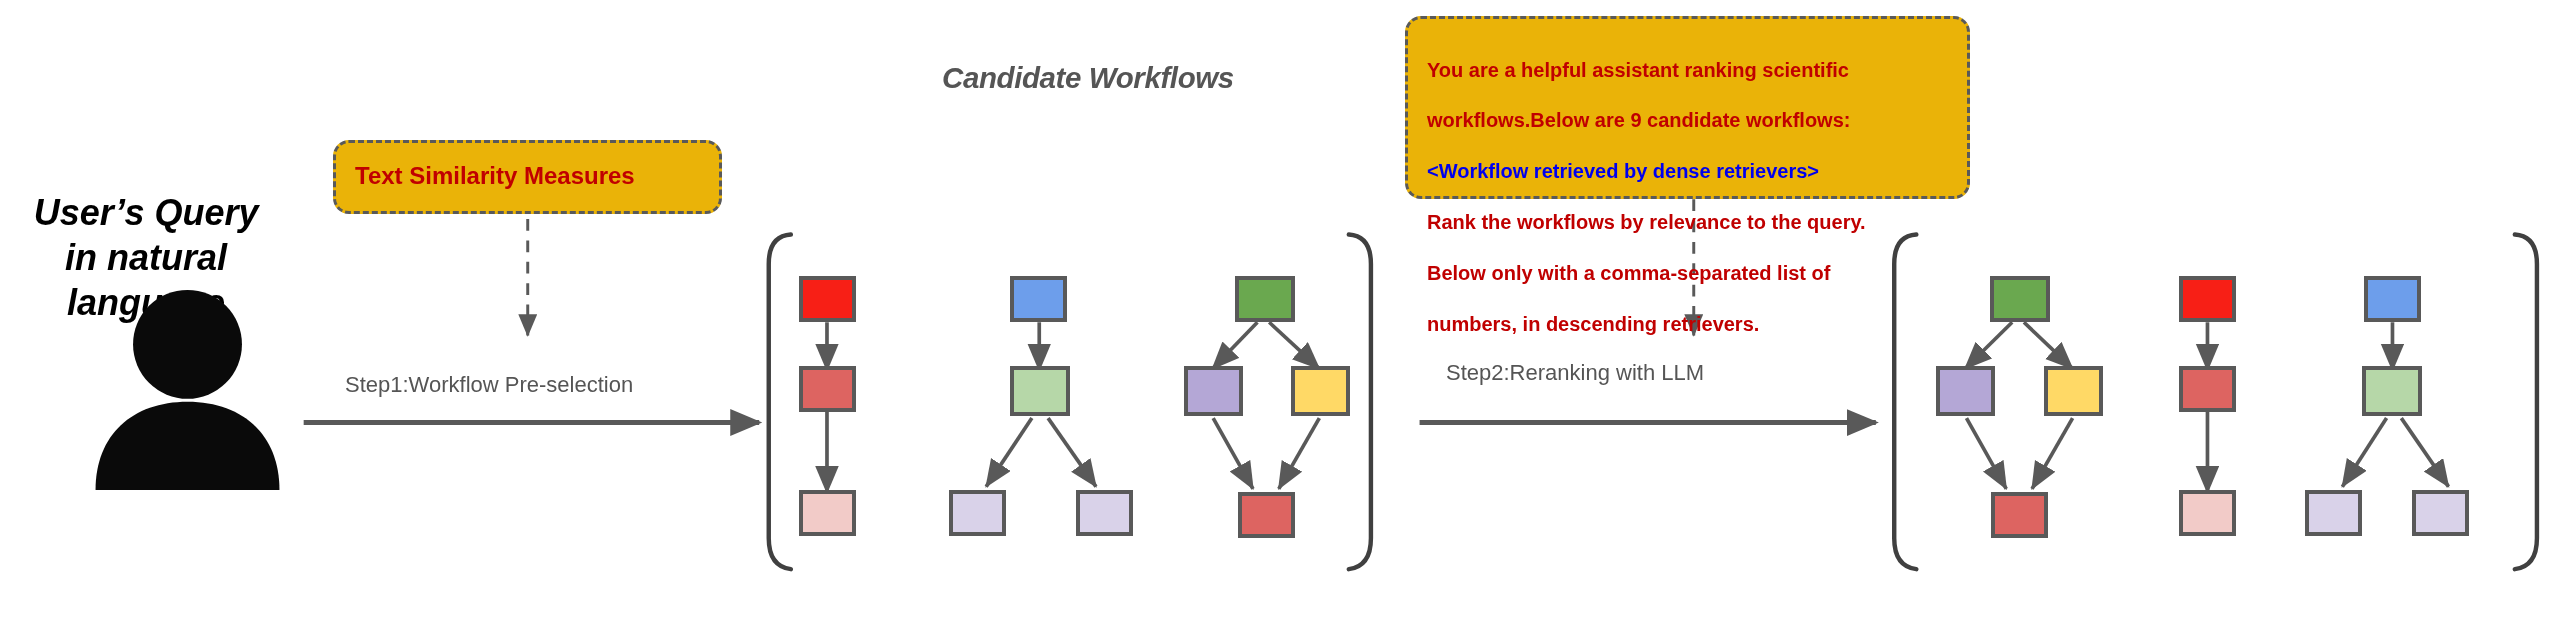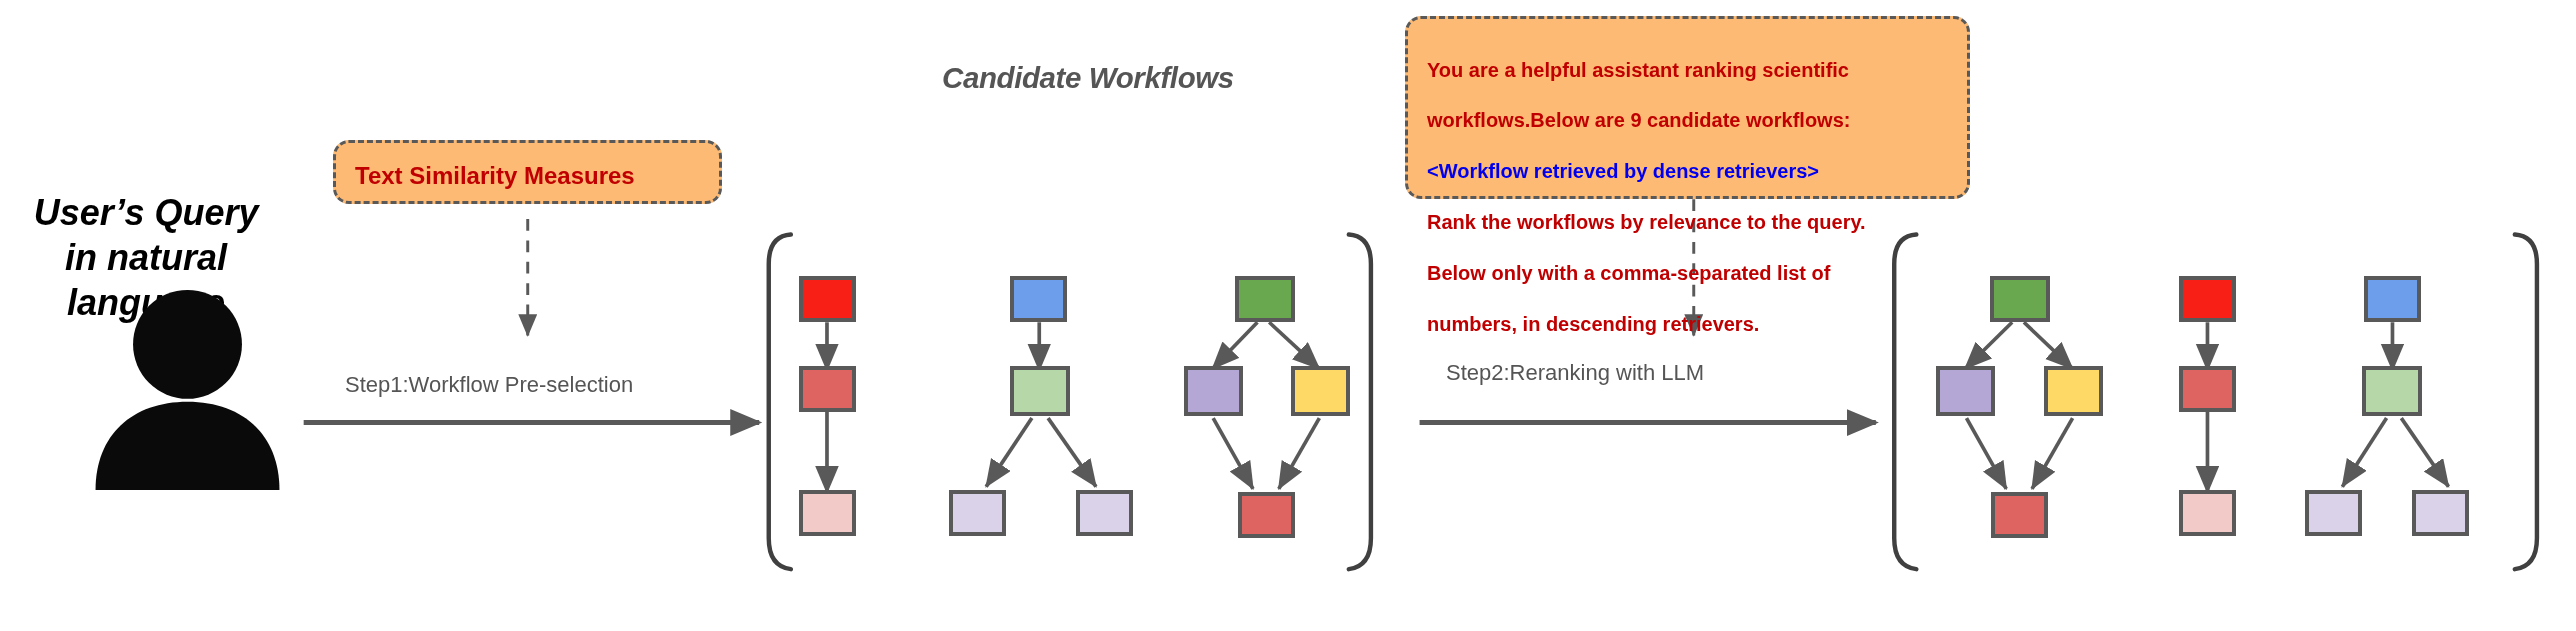--- a/index.html
+++ b/index.html
@@ -38,21 +38,21 @@
     width: 251px;
   }
   .step-label {
     font-size: 22px;
     color: #555555;
     white-space: nowrap;
   }
 
   
   .callout {
-    background: #fdba74;
+    background: #eab308;
     border: 3.7px dashed #595959;
     border-radius: 16px;
     box-sizing: border-box;
   }
   .callout-text {
     color: #c00000;
     font-weight: bold;
     white-space: pre-line;
   }
   .callout-sim .callout-text {
@@ -171,21 +171,21 @@
   <div class="abs query-label" style="left:20.6px; top:190px;">User’s Query in
 natural language</div>
 
   <div class="abs user-icon" style="left:88px; top:284px; width:199px; height:206px;">
     <svg width="199" height="206" viewBox="0 0 270 280" xmlns="http://www.w3.org/2000/svg">
       <circle cx="135" cy="82" r="74" fill="#0a0a0a"></circle>
       <path d="M10,280 C10,205 60,160 135,160 C210,160 260,205 260,280 Z" fill="#0a0a0a"></path>
     </svg>
   </div>
 
-  <div class="abs callout callout-sim" style="left:333px; top:140px; width:389px; height:64px;">
+  <div class="abs callout callout-sim" style="left:333px; top:140px; width:389px; height:74px;">
     <div class="callout-text">Text Similarity Measures</div>
   </div>
 
   <div class="abs step-label" style="left:345px; top:372px;">Step1:Workflow Pre-selection</div>
 
   <div class="abs section-title" style="left:942px; top:61px;font-style:italic;">Candidate Workflows</div>
 
   <div class="abs" style="left:0; top:0; width:2576px; height:632px;">
     <div class="node" style="left:799px; top:276px; width:57px; height:46px; background:#f71f16;"></div>
     <div class="node" style="left:799px; top:366px; width:57px; height:46px; background:#dd6461;"></div>

